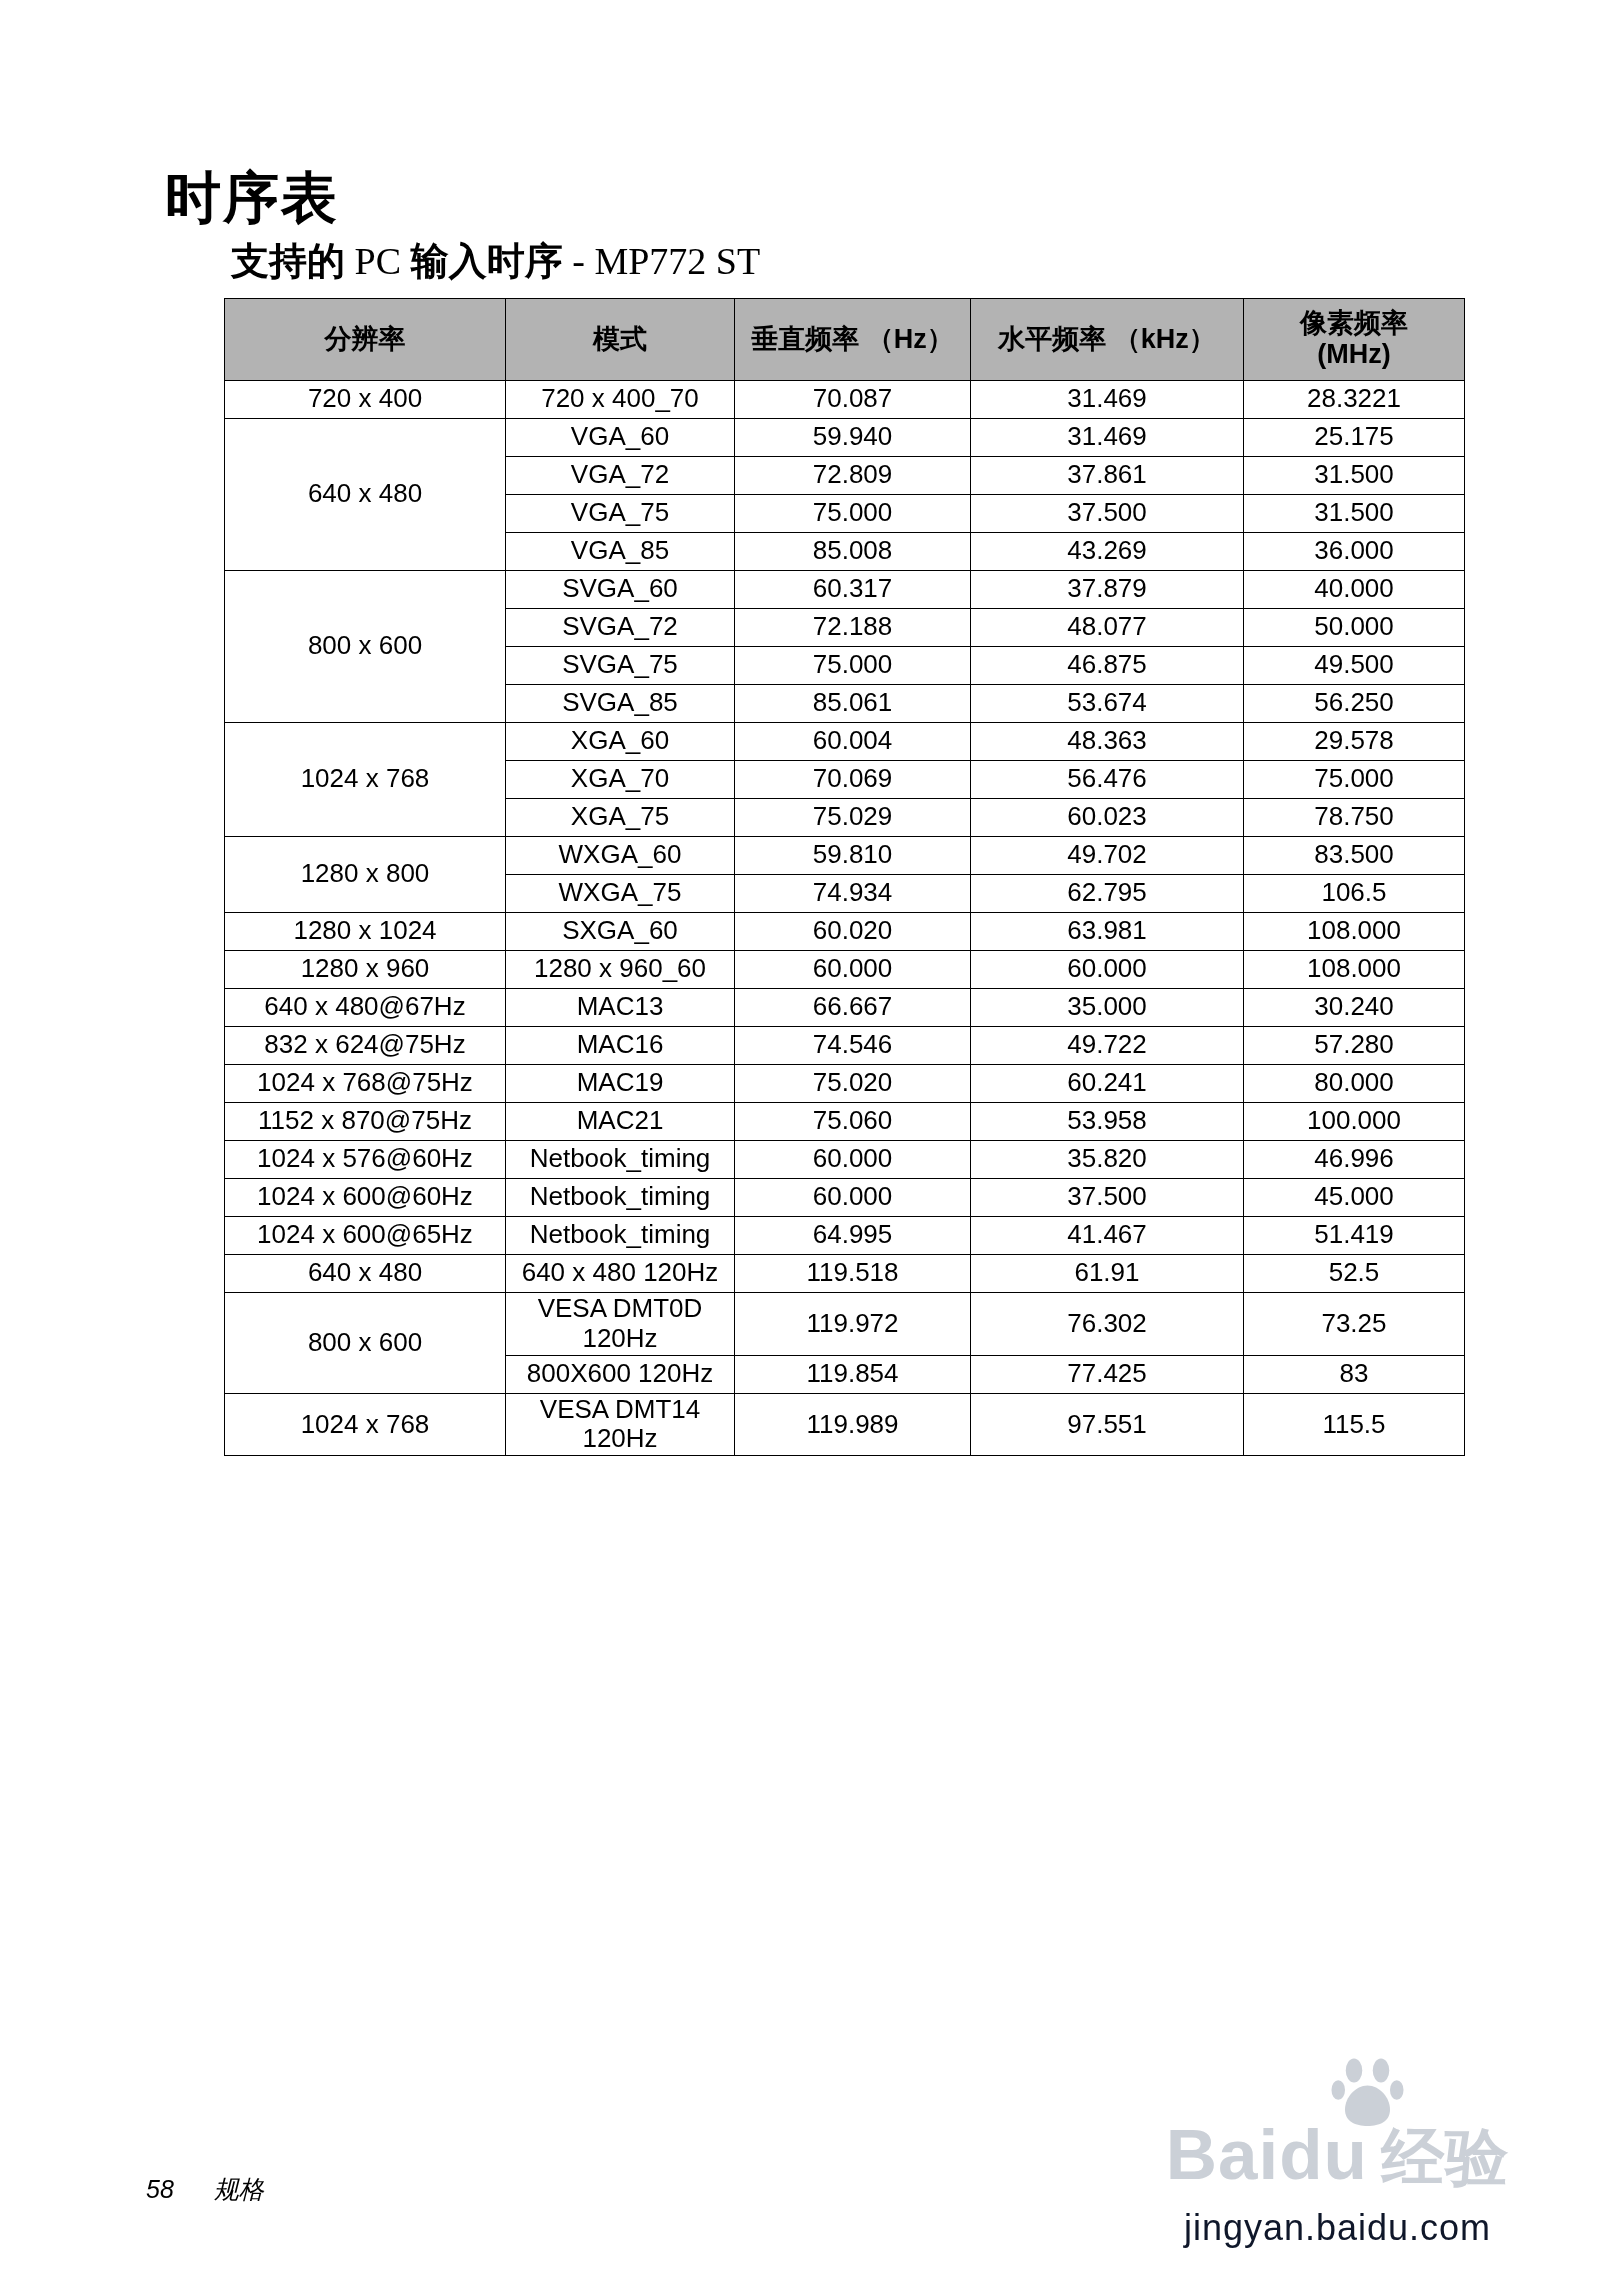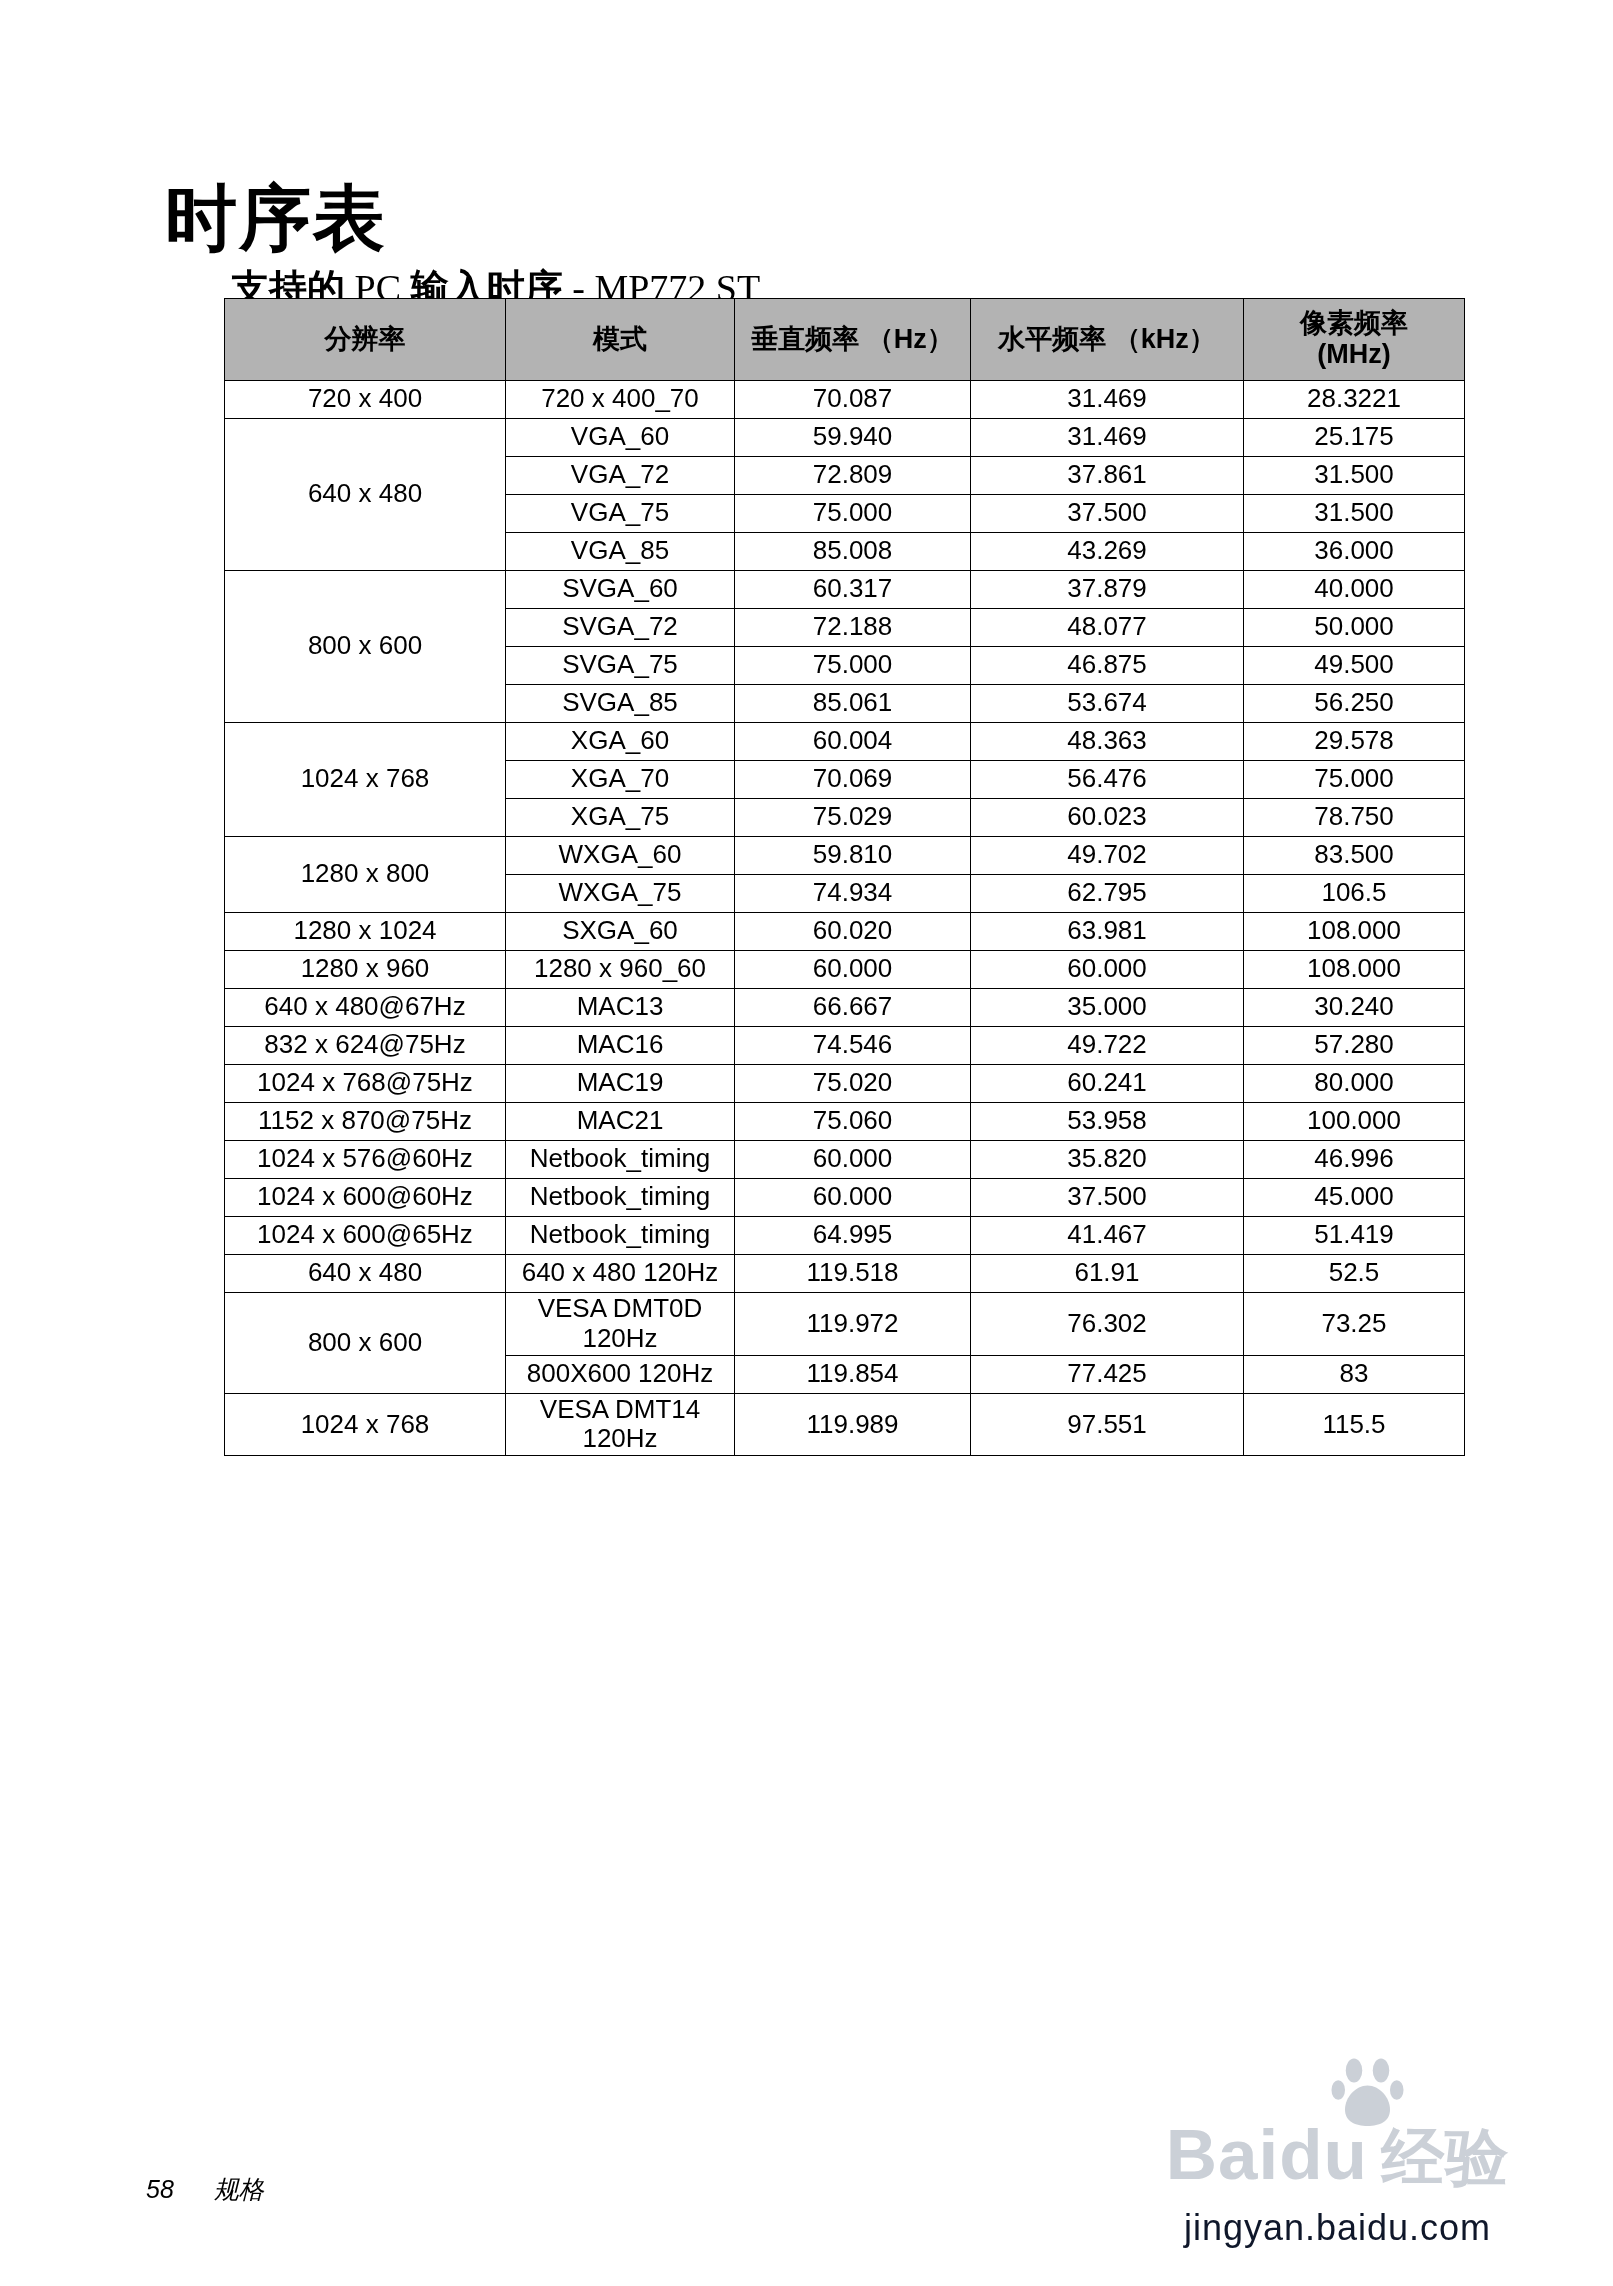--- a/index.html
+++ b/index.html
@@ -13,31 +13,30 @@
     position: relative;
     width: 1614px;
     height: 2286px;
     background: #ffffff;
     overflow: hidden;
   }
   .page-title {
     position: absolute;
     left: 165px;
     top: 123px;
-    font-size: 72px;
+    font-size: 56px;
     font-weight: bold;
     letter-spacing: 1.9px;
   }
   .subtitle {
     position: absolute;
     left: 231px;
     top: 236px;
     font-size: 38px;
     white-space: nowrap;
-    margin-top: 27px;
   }
   .subtitle .cjk { font-weight: bold; }
   .subtitle .latin {
     font-family: "Liberation Serif", serif;
     font-weight: normal;
   }
   .subtitle span { margin-right: 9.6px; }
   .subtitle span:last-child { margin-right: 0; }
 
   table.timing {

